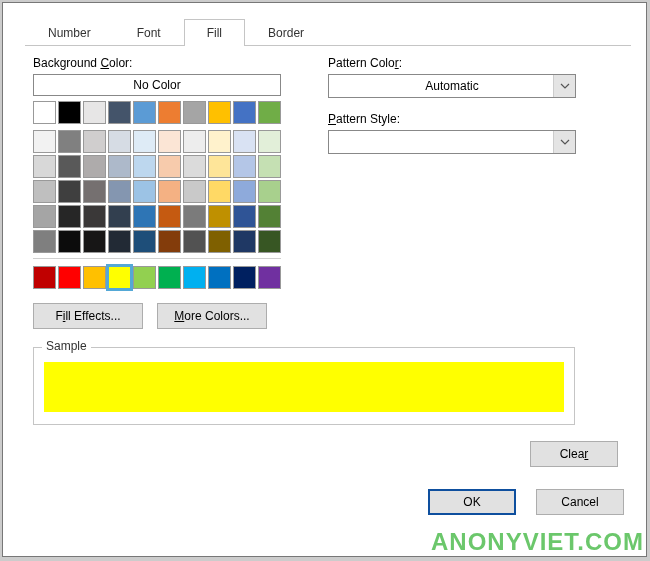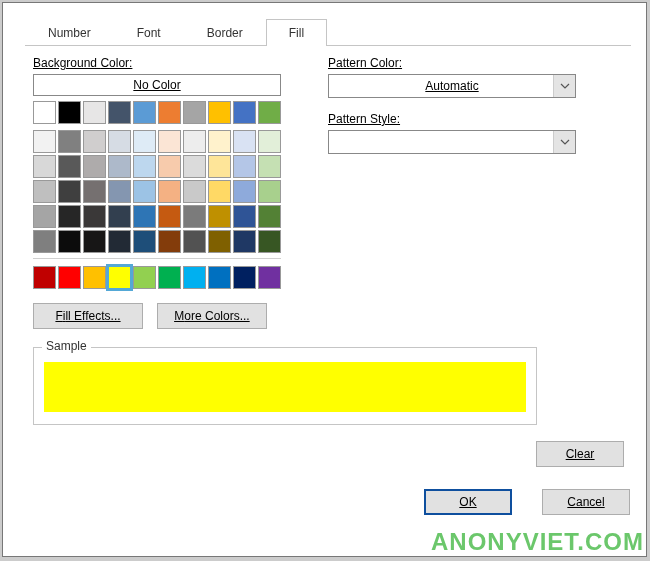--- a/index.html
+++ b/index.html
@@ -5,57 +5,57 @@
 * { box-sizing: border-box; font-family: "Segoe UI", Tahoma, sans-serif; font-size: 12px; }
 body { margin: 0; background: #ccc; width: 650px; height: 561px; position: relative; }
 .dialog { position: absolute; top: 2px; left: 2px; width: 645px; height: 555px; background: #fff; border: 1px solid #777; display: flex; flex-direction: column; }
 .titlebar { height: 34px; display: flex; align-items: center; padding: 0 0 0 10px; border-bottom: 1px solid #e6e6e6; }
 .titlebar-title { font-size: 13px; color: #000; flex: 1; }
 .titlebar-btn { width: 46px; height: 34px; display: flex; align-items: center; justify-content: center; color: #333; }
 .tabs { display: flex; margin: 15px 8px 0 22px; }
 .tab { padding: 6px 22px; border: 1px solid transparent; border-bottom: none; position: relative; top: 1px; color: #333; }
 .tab.active { border-color: #c5c5c5; background: #fff; z-index: 2; }
 .tab-underline { border-bottom: 1px solid #c5c5c5; margin: 0 15px 0 22px; }
-.body { padding: 10px 14px 8px 30px; flex: 1; display: flex; flex-direction: column; text-decoration: underline; }
+.body { padding: 10px 20px 8px 30px; flex: 1; display: flex; flex-direction: column; }
 .cols { display: flex; gap: 45px; }
 .col { }
 .label { margin-bottom: 4px; color: #000; }
 .underline { text-decoration: underline; }
 .nocolor-btn { width: 248px; height: 22px; border: 1px solid #888; background: #fff; text-align: center; padding-top: 3px; margin-bottom: 5px; }
 .swatch-grid { display: flex; flex-wrap: wrap; width: 250px; gap: 2px; margin-bottom: 4px; }
 .swatch { width: 23px; height: 23px; border: 1px solid #999; }
 .swatch.sel { outline: 2px solid #54a8d6; outline-offset: 0; border-color: #54a8d6; }
 .hr { border-top: 1px solid #d0d0d0; margin: 5px 0 7px 0; width: 248px; }
 .sw-row10 { display: flex; gap: 2px; margin-bottom: 14px; }
 .btn-row { display: flex; gap: 14px; }
 .pushbtn { min-width: 110px; height: 26px; background: #e1e1e1; border: 1px solid #adadad; display: flex; align-items: center; justify-content: center; padding: 0 12px; }
 .drop { width: 248px; height: 24px; border: 1px solid #888; display: flex; align-items: center; position: relative; background: #fff; margin-bottom: 14px; }
 .drop-label { flex: 1; text-align: center; }
 .drop-arrow { width: 22px; height: 22px; border-left: 1px solid #ccc; background: #e4e4e4; display: flex; align-items: center; justify-content: center; position: absolute; right: 0; top: 0; }
-.sample-box { border: 1px solid #c5c5c5; margin-top: 18px; padding: 14px 10px 12px 10px; position: relative; width: 504px; }
+.sample-box { border: 1px solid #c5c5c5; margin-top: 18px; padding: 14px 10px 12px 10px; position: relative; width: 542px; }
 .sample-title { position: absolute; top: -9px; left: 8px; background: #fff; padding: 0 4px; color: #333; }
 .sample-fill { height: 50px; }
 .bottom-row1 { display: flex; justify-content: flex-end; margin-top: 16px; padding-right: 8px; }
-.bottom-row2 { display: flex; justify-content: flex-end; gap: 30px; margin-top: 22px; padding-right: 2px; }
+.bottom-row2 { display: flex; justify-content: flex-end; gap: 20px; margin-top: 22px; padding-right: 2px; }
 .std-btn { width: 88px; height: 26px; background: #e1e1e1; border: 1px solid #adadad; display: flex; align-items: center; justify-content: center; }
 .std-btn.primary { border: 2px solid #0e4f9e; background: #e1e1e1; }
 .watermark { position: absolute; right: 6px; bottom: 5px; font-size: 24px; font-weight: 600; letter-spacing: 1px; color: rgba(70,185,70,0.8); pointer-events: none; font-family: Arial, sans-serif; }
 svg { display: block; }
 </style>
 </head>
 <body>
 
 <div class="dialog">
 
 
   <div class="tabs">
     <div class="tab">Number</div>
     <div class="tab">Font</div>
+    <div class="tab active">Fill</div>
     <div class="tab">Border</div>
-    <div class="tab active">Fill</div>
   </div>
   <div class="tab-underline"></div>
 
   <div class="body">
     <div class="cols">
 
       <div class="col">
         <div class="label"><span>Background </span><span class="underline">C</span><span>olor:</span></div>
 
         <div class="nocolor-btn">No Color</div>

